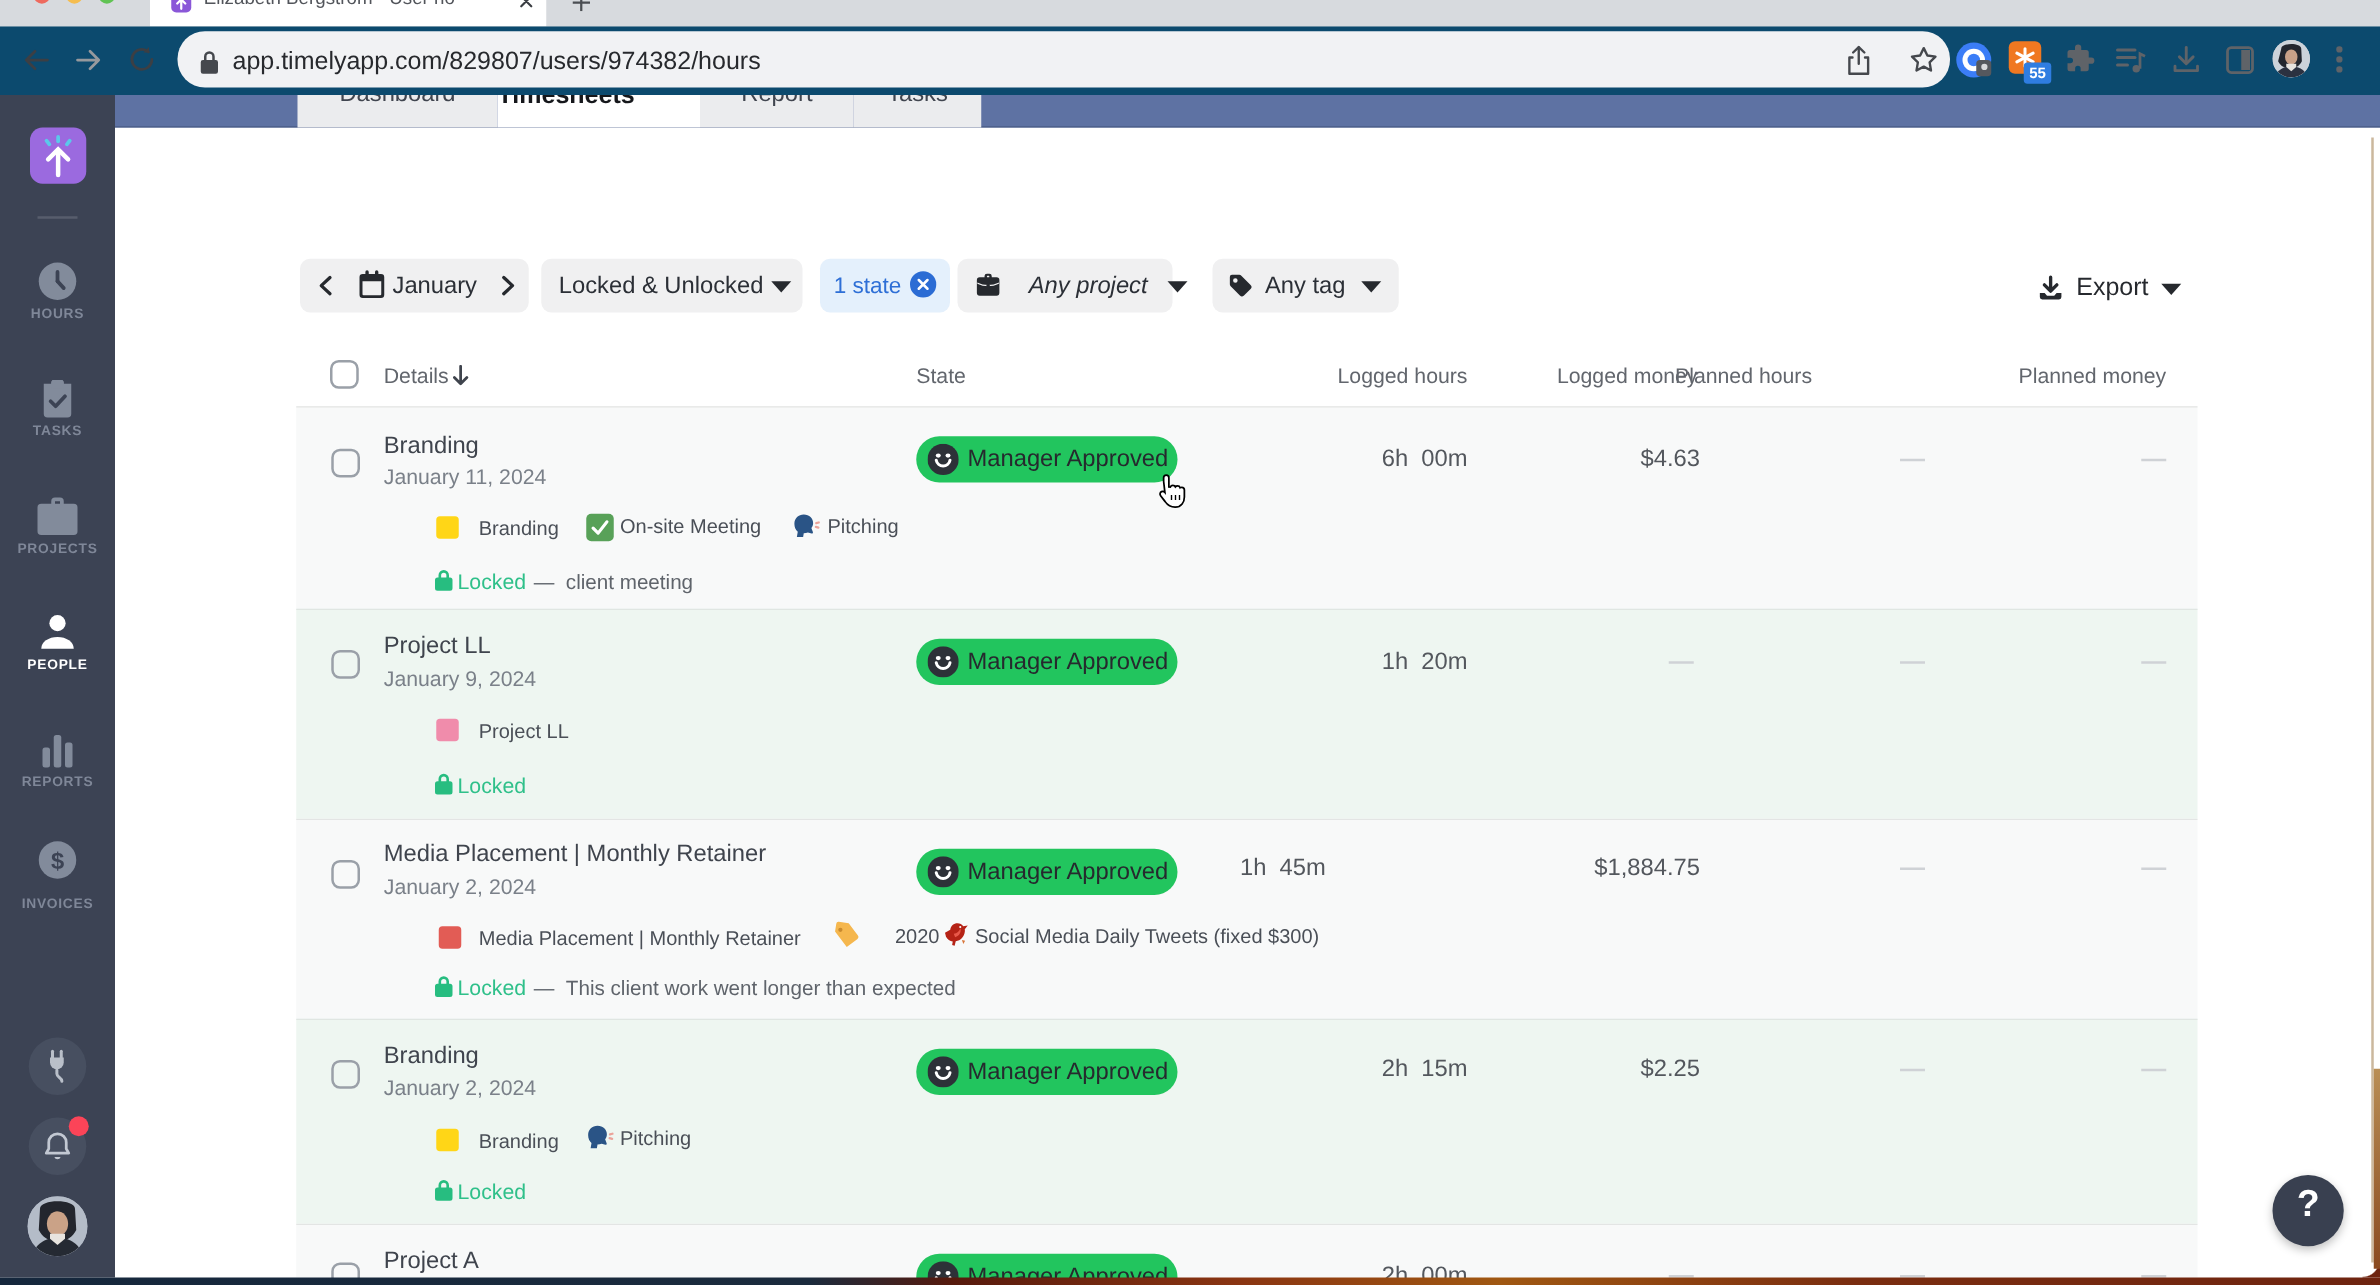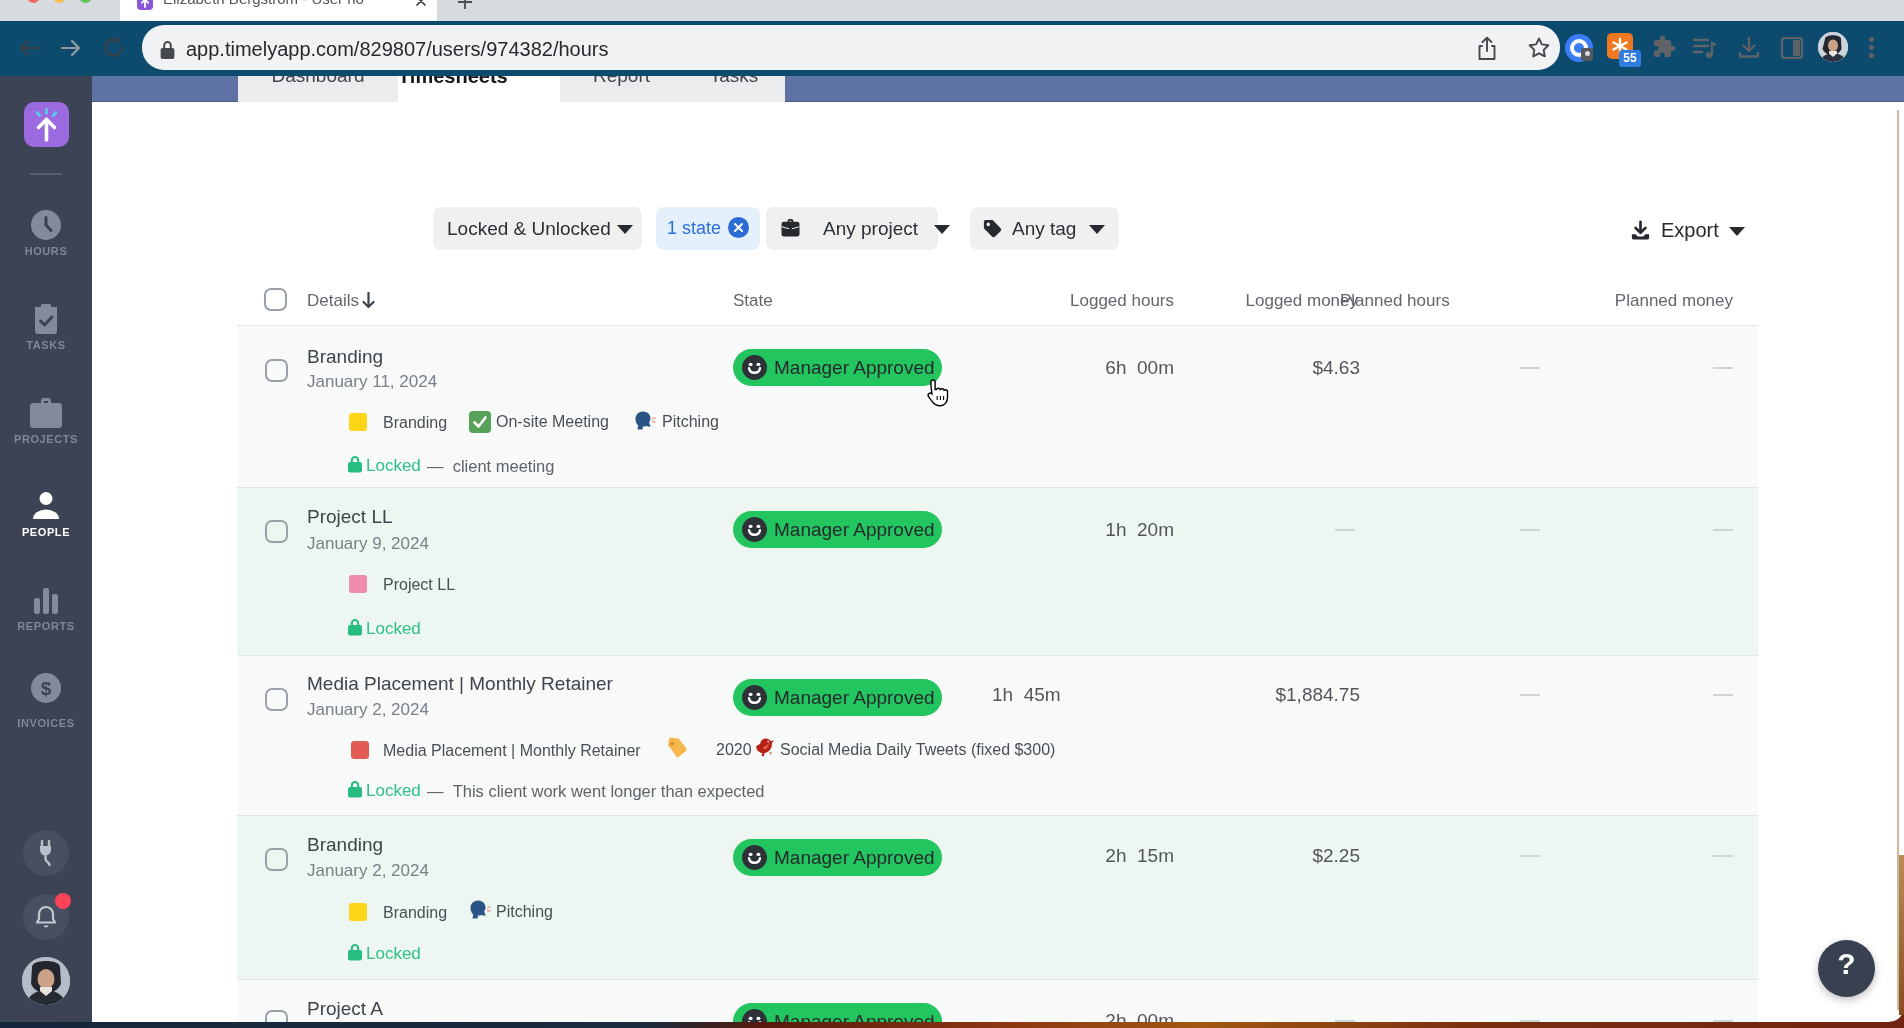--- a/index.html
+++ b/index.html
@@ -24,33 +24,53 @@
   .lockline { position:absolute; font-size:17px; }
   .lockgreen { color:#2fc08a; }
   .lockgray { color:#5f646b; }
 </style>
 </head>
 <body>
 <div id="stage">
 
   <div class="abs" id="content" style="left:92px; top:102px; width:1812px; height:920px; background:#ffffff;"></div>
 
+  <div class="pill" style="left:240px; width:183px;">
+    <svg class="abs" style="left:13px; top:13px;" width="16" height="17" viewBox="0 0 16 17">
+        <path d="M11 2 L4 8.5 L11 15" stroke="#26292e" stroke-width="2.6" fill="none" stroke-linecap="round" stroke-linejoin="round"></path>
+      </svg>
+    <svg class="abs" style="left:45px; top:9px;" width="25" height="25" viewBox="0 0 24 24">
+        <path fill="#26292e" d="M7 1.5 a1.3 1.3 0 0 1 2.6 0 V3 h4.8 V1.5 a1.3 1.3 0 0 1 2.6 0 V3 H19 a2.5 2.5 0 0 1 2.5 2.5 V19 A2.5 2.5 0 0 1 19 21.5 H5 A2.5 2.5 0 0 1 2.5 19 V5.5 A2.5 2.5 0 0 1 5 3 h2 Z M4.8 8.6 v10 a0.8 0.8 0 0 0 0.8 0.8 h12.8 a0.8 0.8 0 0 0 0.8-0.8 v-10 Z"></path>
+        <g fill="#f0f0f1">
+          <rect x="6.6" y="10.4" width="2.6" height="2.3"></rect>
+          <rect x="10.7" y="10.4" width="2.6" height="2.3"></rect>
+          <rect x="14.8" y="10.4" width="2.6" height="2.3"></rect>
+          <rect x="6.6" y="14.2" width="2.6" height="2.3"></rect>
+          <rect x="10.7" y="14.2" width="2.6" height="2.3"></rect>
+          <rect x="14.8" y="14.2" width="2.6" height="2.3"></rect>
+        </g>
+      </svg>
+    <span class="abs ptxt" style="left:74px; top:11px;">January</span>
+    <svg class="abs" style="left:158px; top:13px;" width="16" height="17" viewBox="0 0 16 17">
+        <path d="M5 2 L12 8.5 L5 15" stroke="#26292e" stroke-width="2.6" fill="none" stroke-linecap="round" stroke-linejoin="round"></path>
+      </svg>
+  </div>
   <div class="pill" style="left:433px; width:209px;">
     <span class="abs ptxt" style="left:14px; top:11px;">Locked &amp; Unlocked</span>
     <div class="abs tri" style="left:184px; top:18px;"></div>
   </div>
   <div class="pill" style="left:656px; width:104px; background:#e4f0fc;">
     <span class="abs ptxt" style="left:11px; top:11px; color:#2e6fd6; font-size:18px;">1 state</span>
     <div class="abs" style="left:72px; top:10px; width:21px; height:21px; border-radius:50%; background:#2b6cd4;">
       <svg class="abs" style="left:5px; top:5px;" width="11" height="11" viewBox="0 0 11 11">
           <path d="M2 2 L9 9 M9 2 L2 9" stroke="#fff" stroke-width="2" stroke-linecap="round"></path>
         </svg>
     </div>
   </div>
-  <div class="pill" style="left:766px; width:172px;">
+  <div class="pill" style="left:766px; width:172px;font-style:italic;">
     <svg class="abs" style="left:13px; top:10px;" width="23" height="23" viewBox="0 0 24 24">
         <path fill="#26292e" d="M9 4 a2 2 0 0 1 2-2 h2 a2 2 0 0 1 2 2 v1 h4 a2.4 2.4 0 0 1 2.4 2.4 V18 a2.4 2.4 0 0 1-2.4 2.4 H5 A2.4 2.4 0 0 1 2.6 18 V7.4 A2.4 2.4 0 0 1 5 5 h4 Z m2 1 h2 V4.2 a0.4 0.4 0 0 0-0.4-0.4 h-1.2 a0.4 0.4 0 0 0-0.4 0.4 Z M3 10.5 c2.8 1.4 5.9 2.1 9 2.1 s6.2-0.7 9-2.1 v-1.2 c-2.8 1.4-5.9 2.1-9 2.1 s-6.2-0.7-9-2.1 Z"></path>
         <rect x="10.6" y="11" width="2.8" height="3" rx="0.8" fill="#26292e"></rect>
       </svg>
     <span class="abs ptxt" style="left:57px; top:11px;">Any project</span>
     <div class="abs tri" style="left:168px; top:18px;"></div>
   </div>
   <div class="pill" style="left:970px; width:149px;">
     <svg class="abs" style="left:11px; top:10px;" width="23" height="23" viewBox="0 0 24 24">
         <path fill="#26292e" d="M3 4.8 A1.8 1.8 0 0 1 4.8 3 h6.1 a2.4 2.4 0 0 1 1.7 0.7 l7.7 7.7 a2.4 2.4 0 0 1 0 3.4 l-5.5 5.5 a2.4 2.4 0 0 1-3.4 0 L3.7 12.6 A2.4 2.4 0 0 1 3 10.9 Z m4.6 1 a1.9 1.9 0 1 0 0 3.8 1.9 1.9 0 0 0 0-3.8 Z"></path>

